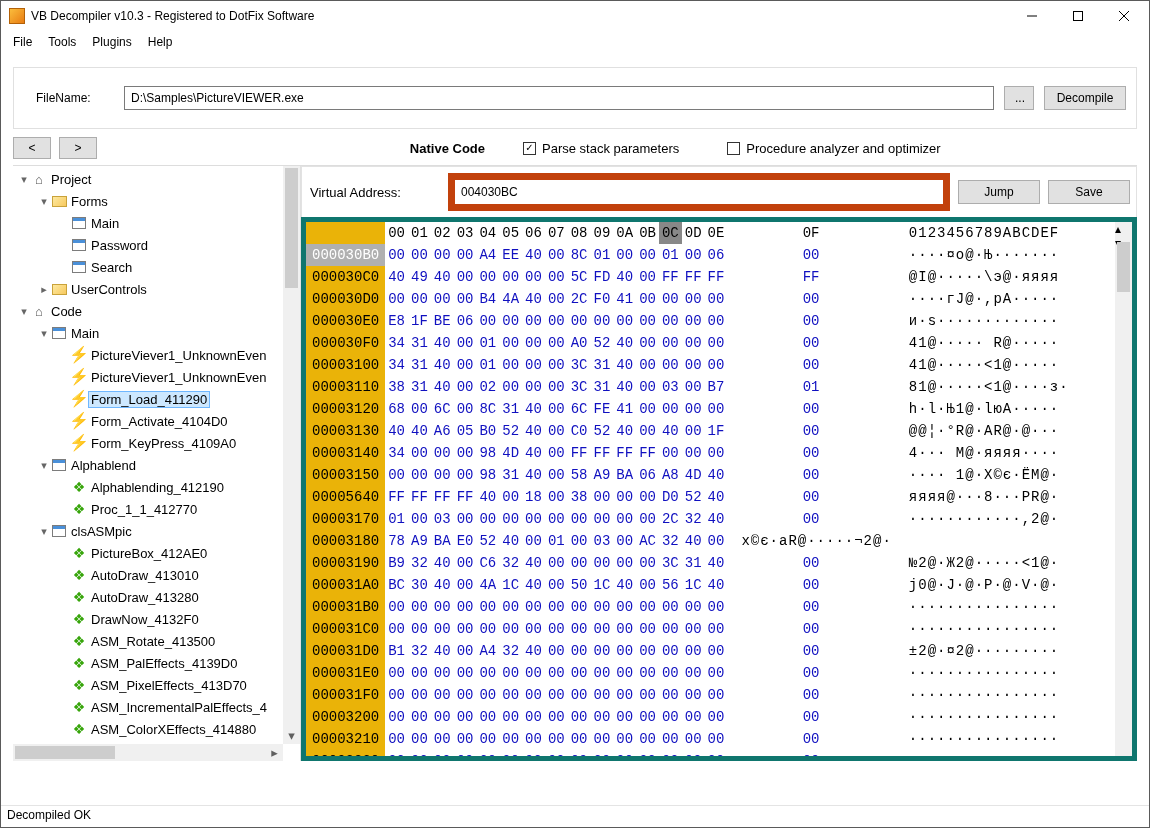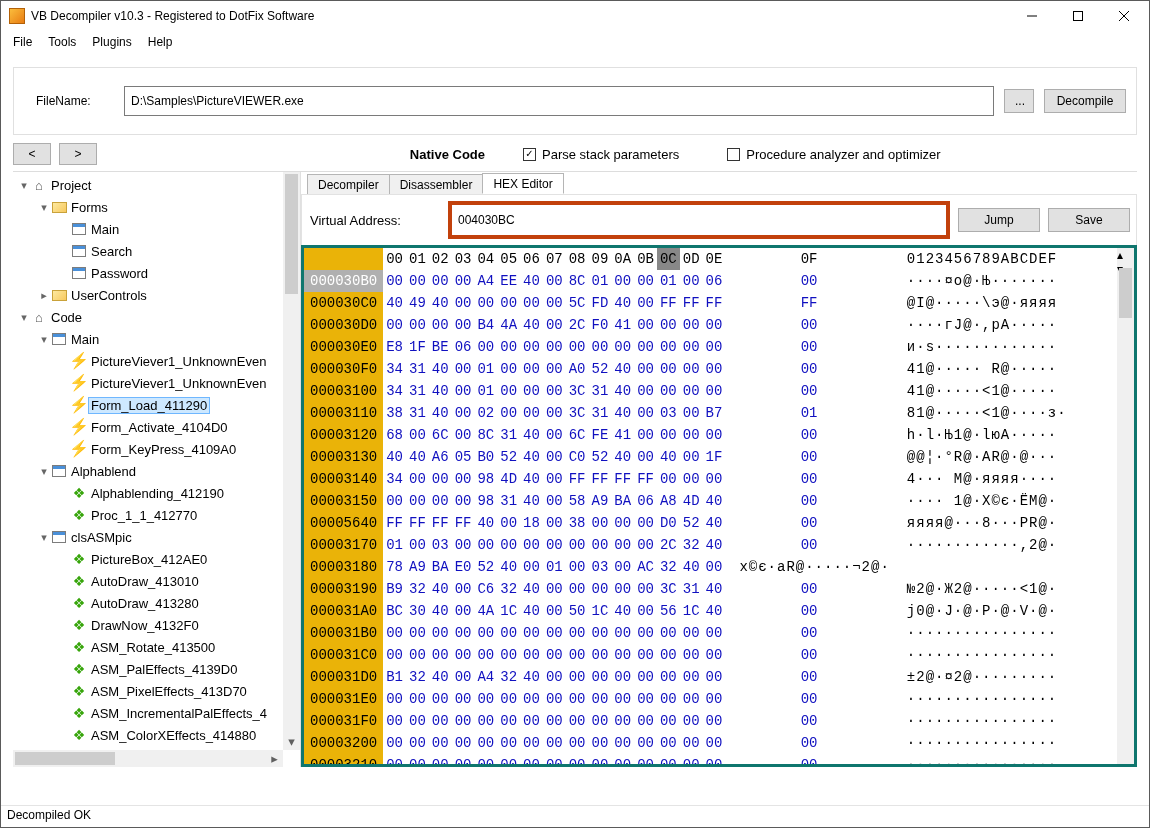--- a/index.html
+++ b/index.html
@@ -5,21 +5,21 @@
   * { box-sizing: border-box; }
   body { margin:0; font-family:"Segoe UI",Tahoma,sans-serif; font-size:12px; background:#fff; color:#000; width:1150px; height:828px; overflow:hidden; border:1px solid #5a5a5a;}
   .titlebar { height:30px; display:flex; align-items:center; padding:0 2px 0 8px; background:#fff; }
   .titlebar .icon { width:16px; height:16px; background:linear-gradient(135deg,#fbbd3c 0%,#e87c12 100%); border:1px solid #b36107; margin-right:6px;}
   .titlebar .title { flex:1; font-size:12px;}
   .winbtn { width:46px; height:30px; display:flex; align-items:center; justify-content:center; }
   .menubar { height:22px; display:flex; align-items:center; padding:0 4px; background:#fff;}
   .menubar span { padding:2px 8px; }
   .filename-row { margin:14px 12px 8px 12px; border:1px solid #e0e0e0; padding:18px 10px 18px 22px; display:flex; align-items:center; gap:10px;}
   .filename-row label { width:78px;}
-  .filename-row input { flex:1; height:30px; border:1px solid #7a7a7a; padding:2px 6px; font:inherit;}
+  .filename-row input { flex:1; height:24px; border:1px solid #7a7a7a; padding:2px 6px; font:inherit;}
   .smallbtn { height:24px; border:1px solid #adadad; background:#e1e1e1; padding:0 10px; font:inherit;}
   .toolbar2 { margin:0 12px 6px 12px; display:flex; align-items:center; gap:8px;}
   .navbtn { width:38px; height:22px; border:1px solid #adadad; background:#e1e1e1; font:inherit;}
   .native { flex:0 0 380px; text-align:right; font-weight:bold; font-size:13px;}
   .chk { display:flex; align-items:center; gap:6px; margin-left:30px; font-size:13px;}
   .chk .box { width:13px; height:13px; border:1px solid #333; display:flex; align-items:center; justify-content:center; font-size:10px; line-height:1;}
   .split { display:flex; margin:0 12px; height:596px; border-top:1px solid #ddd;}
   .tree-wrap { width:288px; display:flex; flex-direction:column; border-right:1px solid #e0e0e0;}
   .tree { flex:1; overflow:hidden; font-size:13px; padding-top:2px; position:relative;}
   .tree-scroll-v{position:absolute;right:0;top:0;bottom:17px;width:17px;background:#f0f0f0;}
@@ -35,23 +35,23 @@
   .frm::before{content:"";position:absolute;left:0;right:0;top:0;height:3px;background:#4a90d9;}
   .proc { color:#37a50b; font-size:14px; line-height:1;}
   .evt { color:#d9a100; font-size:16px; line-height:1;}
   .sel { background:#cde8ff; border:1px solid #6fb7ff; padding:0 2px; margin-left:-3px;}
   .right { flex:1; display:flex; flex-direction:column;}
   .tabs { display:flex; padding-left:6px; height:22px; align-items:flex-end;}
   .tab { padding:3px 10px 2px; border:1px solid #b5b5b5; border-bottom:none; background:#f0f0f0; margin-right:-1px; font-size:12px;}
   .tab.active { background:#fff; border-bottom:1px solid #fff; position:relative; z-index:2;}
   .subrow { display:flex; align-items:center; gap:8px; padding:6px 6px 6px 8px; border:1px solid #e2e2e2; border-bottom:none;}
   .subrow label{ width:130px; font-size:13px;}
-  .subrow input{ flex:1; height:38px; border:4px solid #c2410c; padding:11px 6px; font:inherit;}
+  .subrow input{ flex:1; height:38px; border:7px solid #c2410c; padding:11px 6px; font:inherit;}
   .subrow button{ width:82px; height:24px; border:1px solid #adadad; background:#e1e1e1; font:inherit;}
-  .hex { flex:1; border:3px solid #0f766e; margin:0 0 0 0; overflow:hidden; position:relative;}
+  .hex { flex:1; border:5px solid #0f766e; margin:0 0 0 0; overflow:hidden; position:relative;}
   .hex-scroll-v{position:absolute;right:0;top:0;bottom:0;width:17px;background:#f0f0f0;}
   .hex-scroll-v .thumb{position:absolute;left:2px;right:2px;top:20px;height:50px;background:#cdcdcd;}
   .hex table { border-collapse:collapse; font-family:Consolas,"Courier New",monospace; font-size:14px;}
   .hex th,.hex td { padding:0 3px; height:22px; text-align:center;}
   .hex .addr { background:#eab308; padding:0 6px;}
   .hex .addr.selrow { background:#b0b0b0; color:#fff;}
   .hex th { font-weight:normal; color:#000;}
   .hex th.sel { background:#888; color:#000000; border:none;}
   .hex .b { color:#1010c0; }
   .hex .ascii { text-align:left; padding-left:14px; letter-spacing:1px;}
@@ -131,28 +131,28 @@
           <span class="ticon">
             <div class="frm"></div>
           </span>
           <span>Main</span>
         </div>
         <div class="node" style="padding-left: 44px;">
           <span class="exp"></span>
           <span class="ticon">
             <div class="frm"></div>
           </span>
-          <span>Search</span>
+          <span>Password</span>
         </div>
         <div class="node" style="padding-left: 44px;">
           <span class="exp"></span>
           <span class="ticon">
             <div class="frm"></div>
           </span>
-          <span>Password</span>
+          <span>Search</span>
         </div>
         <div class="node" style="padding-left: 24px;">
           <span class="exp">▸</span>
           <span class="ticon">
             <div class="fold"></div>
           </span>
           <span>UserControls</span>
         </div>
         <div class="node" style="padding-left: 4px;">
           <span class="exp">▾</span>
@@ -272,25 +272,20 @@
       </div>
       <div class="tree-scroll-h">
         <div class="arrow" style="left:0">◂</div>
           <div class="thumb"></div>
           <div class="arrow" style="right:0">▸</div>
       </div>
     </div>
   </div>
 
   <div class="right">
-    <div class="tabs" id="tabs">
-        <div class="tab">Decompiler</div>
-        <div class="tab">Disassembler</div>
-        <div class="tab active">HEX Editor</div>
-      </div>
     <div class="subrow">
       <label>Virtual Address:</label>
       <input value="004030BC" style="">
       <button>Jump</button>
       <button>Save</button>
     </div>
     <div class="hex">
       <table id="hextbl">
           <tbody>
             <tr>

